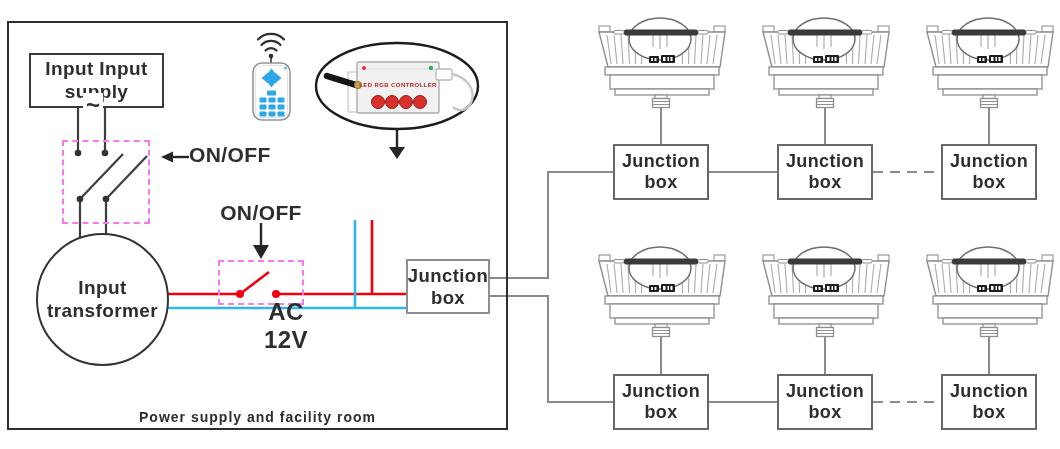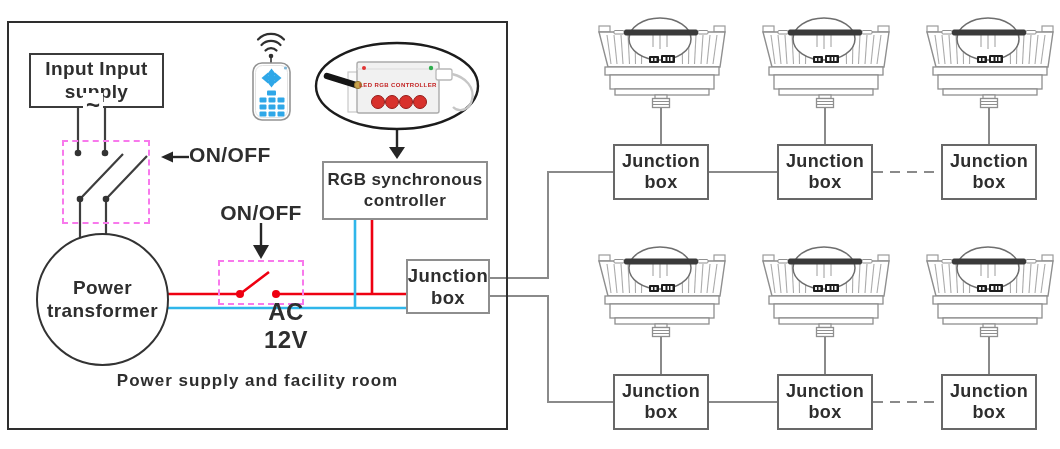--- a/index.html
+++ b/index.html
@@ -185,35 +185,33 @@
 
   <div class="abs room" style="left:7px;top:21px;width:501px;height:409px;"></div>
 
   <div class="abs lbl outline" style="left:29px;top:53px;width:135px;height:55px;font-size:19px;">Input Input
 supply</div>
   <span class="abs tilde" style="left:83px;top:93px;">~</span>
 
   <div class="abs dashed" style="left:62px;top:140px;width:88px;height:84px;"></div>
   <div class="abs lbl" style="left:189px;top:143px;width:110px;height:24px;font-size:21px;justify-content:flex-start;">ON/OFF</div>
 
-  <div class="abs lbl circle" style="left:36px;top:233px;width:133px;height:133px;font-size:19px;">Power
+  <div class="abs lbl circle" style="left:36px;top:233px;width:133px;height:133px;font-size:19px;">Input
 transformer</div>
 
   <div class="abs dashed" style="left:218px;top:260px;width:86px;height:45px;"></div>
   <div class="abs lbl" style="left:215px;top:201px;width:92px;height:24px;font-size:21px;">ON/OFF</div>
 
   <div class="abs lbl" style="left:247px;top:314px;width:78px;height:24px;font-size:24px;font-weight:700;">AC 12V</div>
 
-  <div class="abs lbl gray-box" style="left:322px;top:161px;width:166px;height:59px;font-size:17px;">RGB synchronous
-controller</div>
 
   <div class="abs lbl gray-box" style="left:406px;top:259px;width:84px;height:55px;font-size:18.5px;">Junction
 box</div>
 
-  <div class="abs lbl" style="left:7px;top:368px;width:501px;height:26px;font-size:17px;letter-spacing:1px;">Power supply and facility room</div>
+  <div class="abs lbl" style="left:7px;top:404px;width:501px;height:26px;font-size:14px;letter-spacing:1px;">Power supply and facility room</div>
 
   <div class="abs lbl net-box" style="left:613px;top:144px;width:96px;height:56px;font-size:18px;">Junction
 box</div>
   <div class="abs lbl net-box" style="left:777px;top:144px;width:96px;height:56px;font-size:18px;">Junction
 box</div>
   <div class="abs lbl net-box" style="left:941px;top:144px;width:96px;height:56px;font-size:18px;">Junction
 box</div>
 
   <div class="abs lbl net-box" style="left:613px;top:374px;width:96px;height:56px;font-size:18px;">Junction
 box</div>

